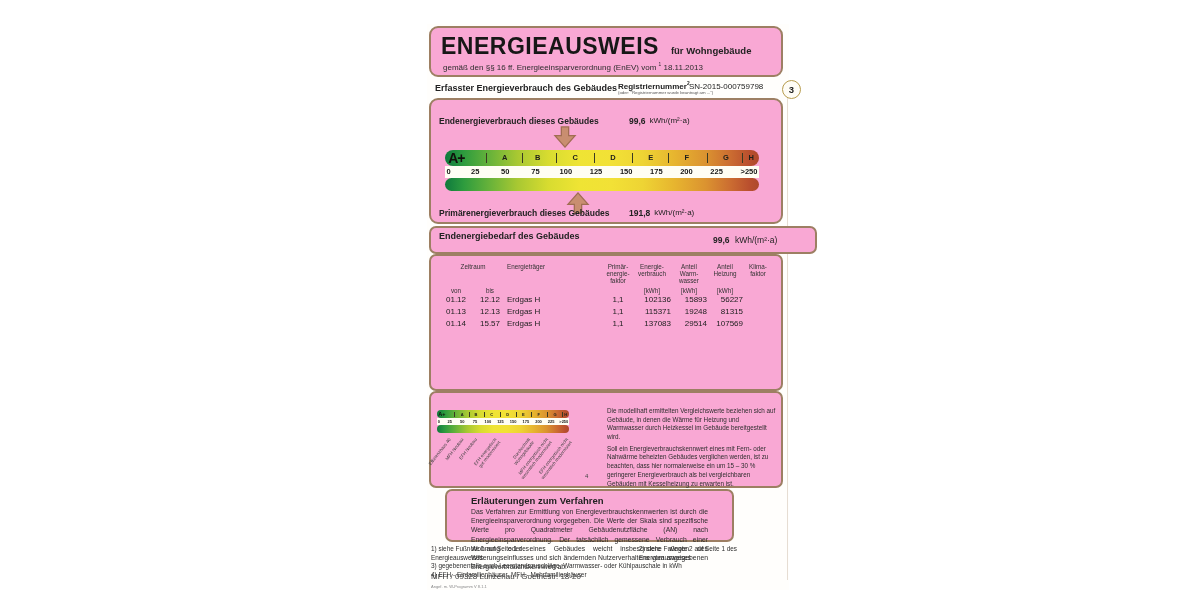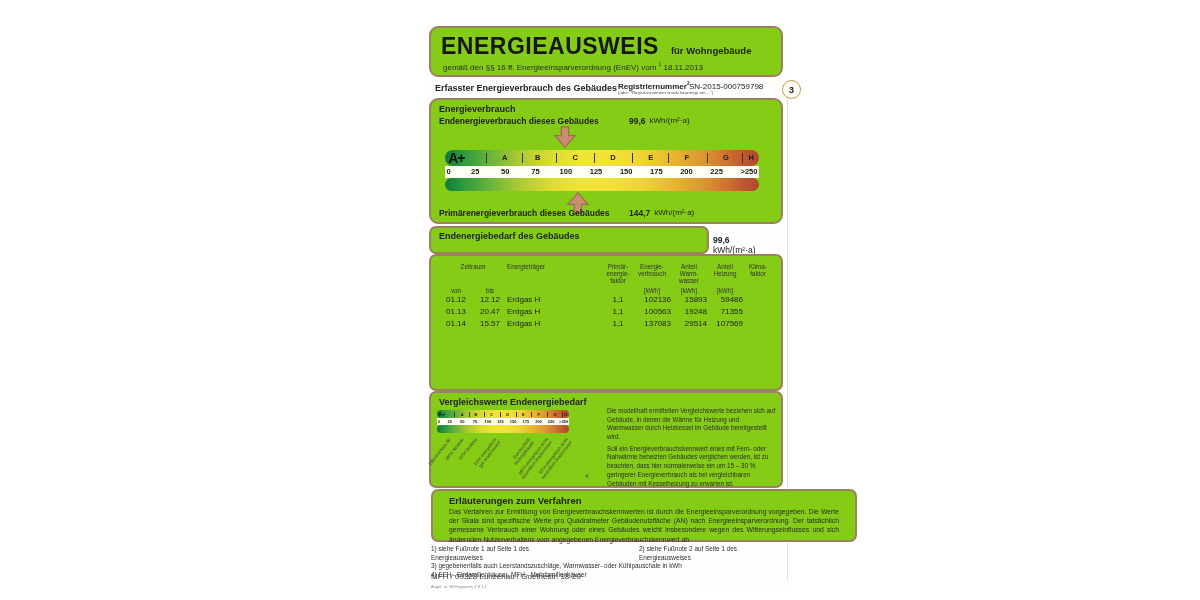--- a/index.html
+++ b/index.html
@@ -1,20 +1,20 @@
 <!DOCTYPE html>
 <html><head>
 <meta charset="utf-8">
 <style>
   html,body{margin:0;padding:0;}
   body{width:1200px;height:600px;background:#ffffff;position:relative;overflow:hidden;
        font-family:"Liberation Sans",sans-serif;color:#222;}
   .page{position:absolute;left:427px;top:24px;width:362px;height:566px;background:#fffefc;}
   .page-edge{position:absolute;left:360px;top:60px;width:1px;height:496px;background:#e6ddd3;}
-  .box{position:absolute;border:2px solid #9d7f63;border-radius:9px;background:#84cc16;box-sizing:border-box;}
+  .box{position:absolute;border:2px solid #9d7f63;border-radius:9px;background:#f9a8d4;box-sizing:border-box;}
 
   
   #header-box{left:2px;top:2px;width:354px;height:51px;padding:5px 10px;}
   .title-row{display:flex;align-items:baseline;gap:12px;}
   .main-title{font-size:23px;font-weight:bold;letter-spacing:.5px;color:#171717;}
   .sub-title{font-size:9.5px;font-weight:bold;}
   .law-line{font-size:8px;margin-top:2px;padding-left:2px;color:#2c2c2c;}
   sup{font-size:.6em;}
 
   
@@ -46,21 +46,21 @@
   .sc-letter.aplus{transform:none;font-size:14px;top:0px;color:#11110c;letter-spacing:-1px;}
   .sc-sep{position:absolute;top:3px;width:1px;height:10px;background:#3a3a22;}
   .sc-tick{position:absolute;top:1px;font-size:7.5px;font-weight:bold;color:#161616;transform:translateX(-50%);}
   .sc-tick.first{transform:none;}
   .sc-tick.last{transform:translateX(-100%);}
   .arrow{position:absolute;width:24px;height:22px;transform:translateX(-50%);}
   #arrow-down{top:-24px;}
   #arrow-up{top:42px;}
 
   
-  #demand-box{left:2px;top:202px;width:280px;height:28px;padding:3px 8px;border-radius:7px;}
+  #demand-box{left:2px;top:202px;width:388px;height:28px;padding:3px 8px;border-radius:7px;}
   .demand-title{font-size:9px;font-weight:bold;}
   .demand-sub{font-size:7.5px;}
   .demand-value{position:absolute;left:282px;top:7px;font-size:8.5px;}
   .demand-value b{margin-right:3px;}
 
   
   #table-box{left:2px;top:230px;width:354px;height:137px;padding:4px 8px;border-radius:7px;}
   .tgrid{display:grid;grid-template-columns:34px 34px 96px 30px 38px 36px 36px auto;}
   .thead{font-size:6.3px;line-height:7.2px;margin-top:3px;color:#333;}
   .thead .c{text-align:center;white-space:pre-line;}
@@ -84,21 +84,21 @@
   .mini .sc-tick{font-size:4px;top:1px;}
   .cmp-labels{position:absolute;left:6px;top:44px;width:132px;height:50px;}
   .cmp-anchor{position:absolute;top:0;width:0;height:0;}
   .cmp-label{position:absolute;right:0;top:0;transform-origin:100% 0;transform:rotate(-52deg);
              white-space:pre;text-align:right;font-size:4.5px;line-height:1.15;color:#3d3d3d;}
   .cmp-footmark{position:absolute;left:154px;bottom:7px;font-size:6px;color:#444;}
   .cmp-text{position:absolute;left:176px;top:14px;width:170px;font-size:6.3px;line-height:1.38;color:#2d2d2d;}
   .cmp-text p{margin:0 0 3px 0;}
 
   
-  #explain-box{left:4px;top:465px;width:426px;height:53px;padding:4px 16px;border-radius:7px;}
+  #explain-box{left:18px;top:465px;width:289px;height:53px;padding:4px 24px;border-radius:7px;}
   .explain-text{font-size:6.8px;line-height:1.35;margin-top:1px;text-align:justify;color:#2b2b2b;}
 
   
   #footnotes{position:absolute;left:4px;top:521px;width:354px;font-size:6.4px;line-height:8.5px;color:#2e2e2e;}
   .fn-row1{display:flex;}
   .fn-row1 .fn2{margin-left:62px;}
   #address-line{position:absolute;left:4px;top:548px;font-size:8px;color:#3a3a3a;}
   #program-line{position:absolute;left:4px;top:560px;font-size:4px;color:#8a8a8a;}
 </style>
 </head>
@@ -123,21 +123,20 @@
     <span class="reg-section">Erfasster Energieverbrauch des Gebäudes</span>
     <span class="reg-label">
       <span>Registriernummer</span><sup>2</sup>
     </span>
     <span class="reg-number">SN-2015-000759798</span>
     <span class="reg-note">(oder: "Registriernummer wurde beantragt am ...")</span>
     <span class="page-badge">3</span>
   </div>
 
   <div class="box" id="consumption-box">
-    <div class="sec-title">Energieverbrauch</div>
 
     <div class="kv-row" id="row-endenergie">
       <span class="lbl">Endenergieverbrauch dieses Gebäudes</span>
       <span class="val">99,6</span>
       <span class="unit">kWh/(m²·a)</span>
     </div>
 
     <div class="scale" id="main-scale">
       <svg class="arrow" id="arrow-down" viewBox="0 0 26 24" style="left: 38.3%;">
         <path d="M9 1 h8 v9.5 h7 L13 23 L2 10.5 h7 z" fill="#c98e70" stroke="#a06d52" stroke-width="1.4"></path>
@@ -175,21 +174,21 @@
           <span class="sc-tick last" style="left: 99.5%;">&gt;250</span>
         </div>
       <div class="lower-band grad"></div>
       <svg class="arrow" id="arrow-up" viewBox="0 0 26 24" style="left: 42.2%;">
         <path d="M9 23 h8 v-9.5 h7 L13 1 L2 13.5 h7 z" fill="#c98e70" stroke="#a06d52" stroke-width="1.4"></path>
       </svg>
     </div>
 
     <div class="kv-row" id="row-primaer">
       <span class="lbl">Primärenergieverbrauch dieses Gebäudes</span>
-      <span class="val">144,7</span>
+      <span class="val">191,8</span>
       <span class="unit">kWh/(m²·a)</span>
     </div>
   </div>
 
   <div class="box" id="demand-box">
     <div class="demand-title">Endenergiebedarf des Gebäudes</div>
     <div class="demand-value">
       <b>99,6</b>
       <span>kWh/(m²·a)</span>
     </div>
@@ -225,47 +224,46 @@
       <span></span>
     </div>
 
     <div class="tgrid trow">
       <span class="ctr">01.12</span>
       <span class="ctr">12.12</span>
       <span>Erdgas H</span>
       <span class="ctr">1,1</span>
       <span class="num">102136</span>
       <span class="num">15893</span>
-      <span class="num">59486</span>
+      <span class="num">56227</span>
       <span></span>
     </div>
     <div class="tgrid trow">
       <span class="ctr">01.13</span>
-      <span class="ctr">20.47</span>
+      <span class="ctr">12.13</span>
       <span>Erdgas H</span>
       <span class="ctr">1,1</span>
-      <span class="num">100563</span>
+      <span class="num">115371</span>
       <span class="num">19248</span>
-      <span class="num">71355</span>
+      <span class="num">81315</span>
       <span></span>
     </div>
     <div class="tgrid trow">
       <span class="ctr">01.14</span>
       <span class="ctr">15.57</span>
       <span>Erdgas H</span>
       <span class="ctr">1,1</span>
       <span class="num">137083</span>
       <span class="num">29514</span>
       <span class="num">107569</span>
       <span></span>
     </div>
   </div>
 
   <div class="box" id="compare-box">
-    <div class="sec-title">Vergleichswerte Endenergiebedarf</div>
 
     <div class="mini-wrap mini scale" id="mini-scale" style="left:6px;top:17px;width:132px;height:24px;">
       <div class="letters grad">
           <span class="sc-letter aplus" style="left: 1%;">A+</span>
           <span class="sc-letter" style="left: 19%;">A</span>
           <span class="sc-letter" style="left: 29.5%;">B</span>
           <span class="sc-letter" style="left: 41.5%;">C</span>
           <span class="sc-letter" style="left: 53.5%;">D</span>
           <span class="sc-letter" style="left: 65.5%;">E</span>
           <span class="sc-letter" style="left: 77%;">F</span>

